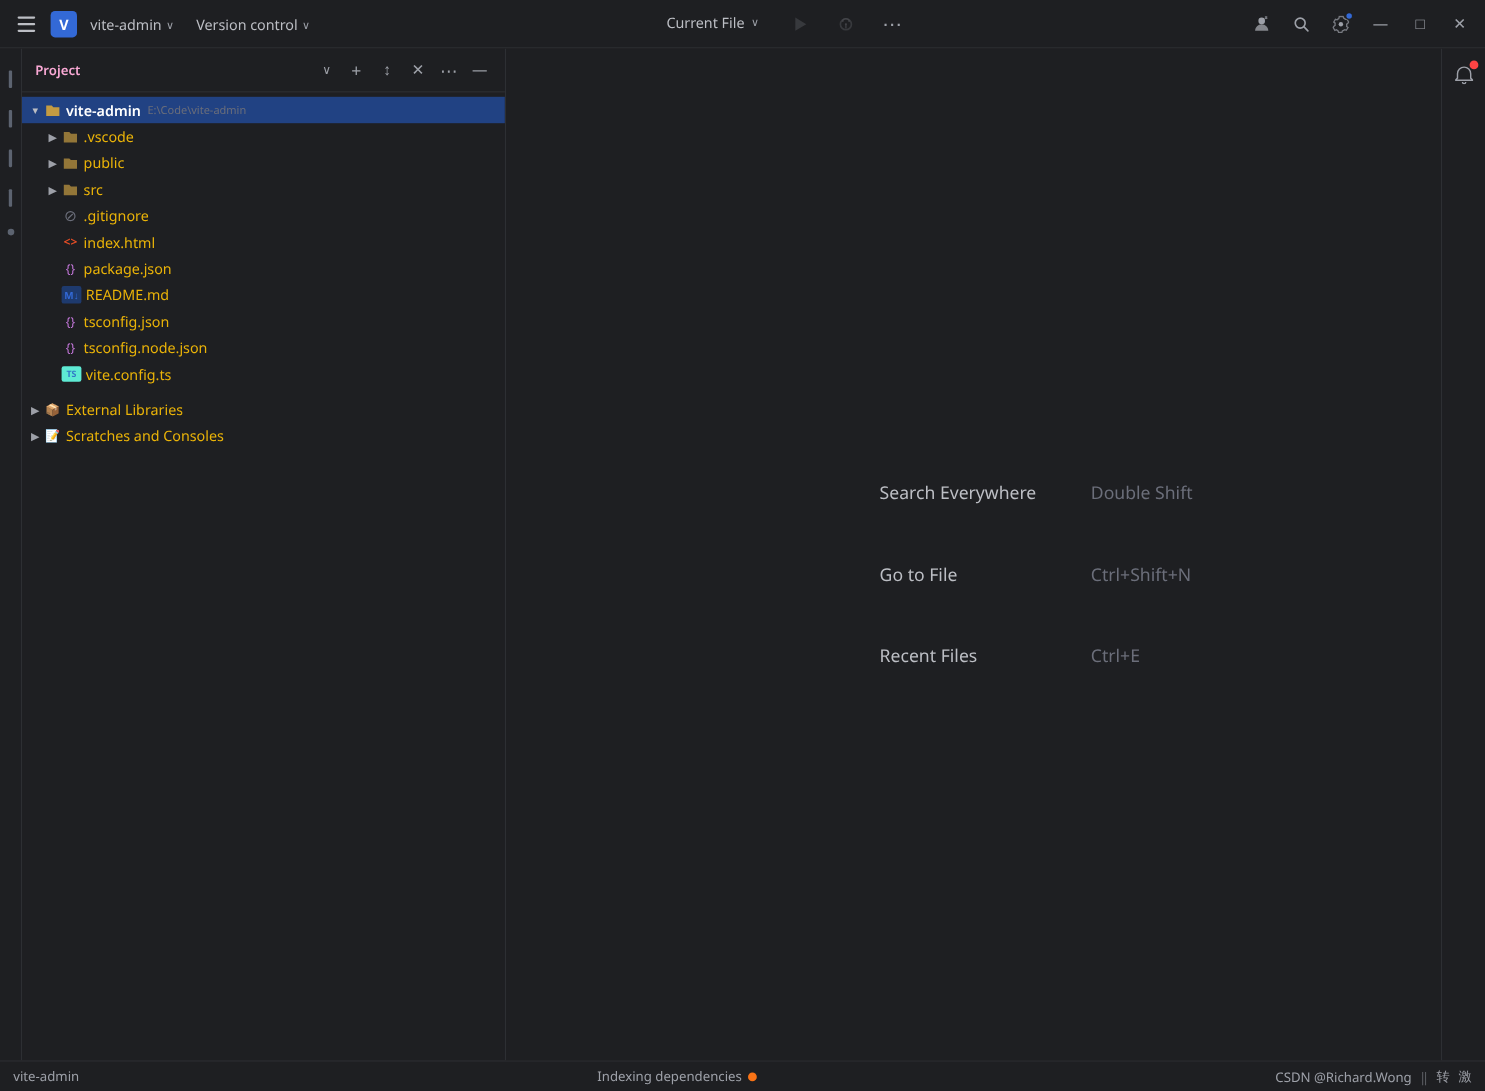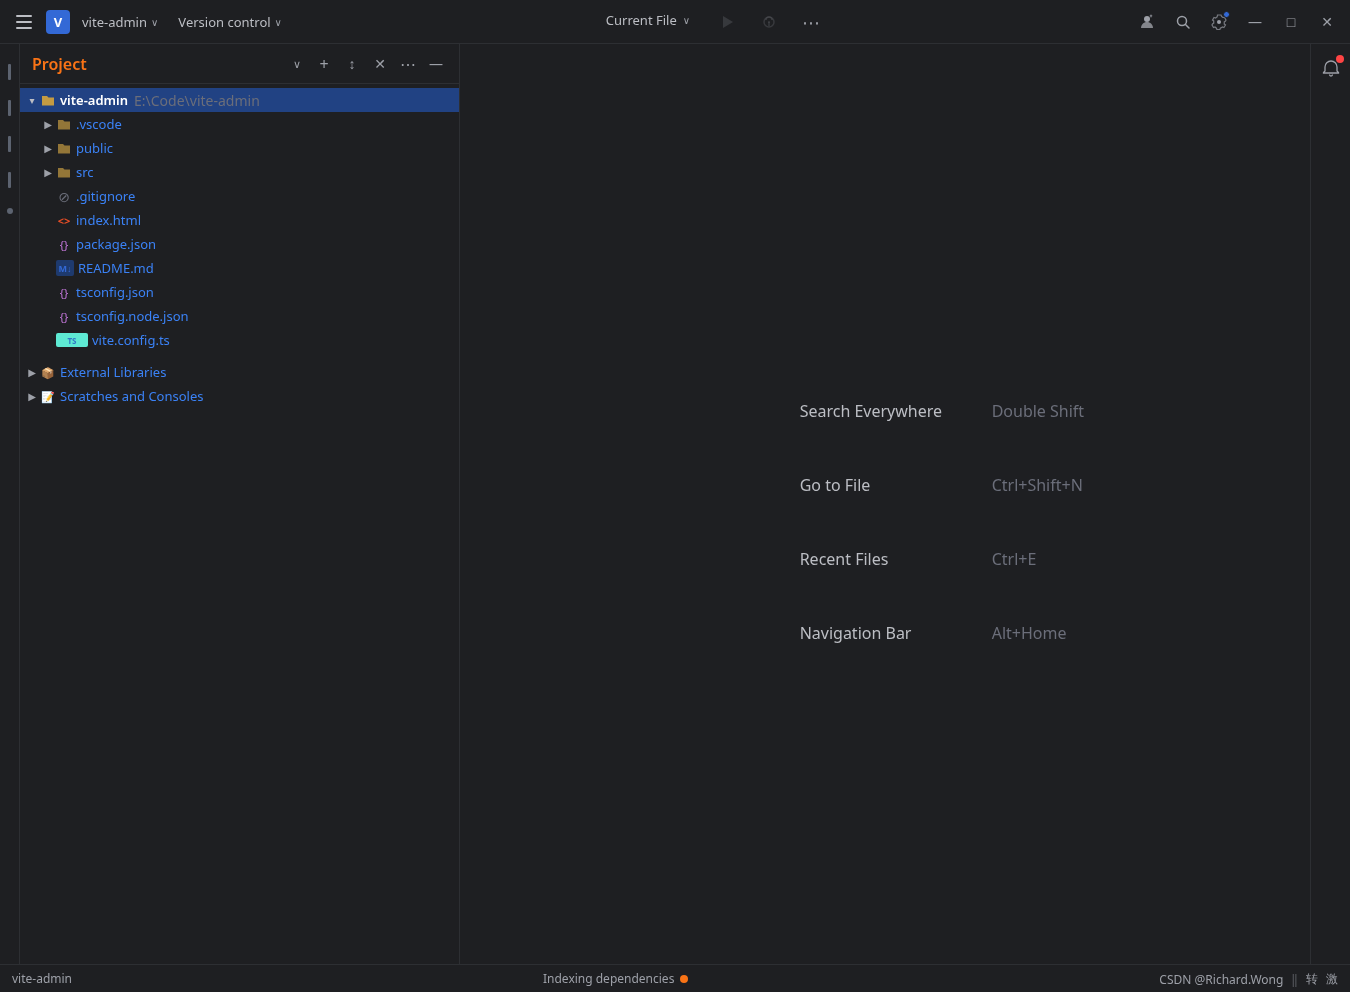--- a/index.html
+++ b/index.html
@@ -142,22 +142,22 @@
       height: 40px;
       display: flex;
       align-items: center;
       padding: 0 12px;
       gap: 6px;
       border-bottom: 1px solid #2d2f33;
       flex-shrink: 0;
     }
     .sidebar-title {
       font-weight: 600;
-      color: #f97316;
-      font-size: 16px;
+      color: #f9a8d4;
+      font-size: 12px;
       flex: 1;
     }
     .sidebar-header-icon {
       width: 22px;
       height: 22px;
       display: flex;
       align-items: center;
       justify-content: center;
       cursor: pointer;
       border-radius: 3px;
@@ -201,28 +201,28 @@
       width: 16px;
       height: 16px;
       display: flex;
       align-items: center;
       justify-content: center;
       flex-shrink: 0;
       font-size: 12px;
       margin-right: 4px;
     }
     .item-name {
-      color: #3b82f6;
+      color: #eab308;
       font-size: 13px;
       overflow: hidden;
       text-overflow: ellipsis;
     }
     .item-path {
       color: #6b6e7a;
-      font-size: 14px;
+      font-size: 10px;
       margin-left: 6px;
     }
 
     
     .editor-area {
       flex: 1;
       background: #1e1f22;
       display: flex;
       flex-direction: column;
       align-items: center;
@@ -477,21 +477,21 @@
         <div class="tree-icon" style="color:#c678dd; font-size:11px;">{}</div>
         <span class="item-name">tsconfig.json</span>
       </div>
 
       <div class="tree-item" style="padding-left:36px;">
         <div class="tree-icon" style="color:#c678dd; font-size:11px;">{}</div>
         <span class="item-name">tsconfig.node.json</span>
       </div>
 
       <div class="tree-item" style="padding-left:36px;">
-        <div class="tree-icon" style="color:#3178c6; background:#5eead4; border-radius:2px; font-size:8px; font-weight:bold; width:32px; height:14px; display:flex; align-items:center; justify-content:center;">TS</div>
+        <div class="tree-icon" style="color:#3178c6; background:#5eead4; border-radius:2px; font-size:8px; font-weight:bold; width:18px; height:14px; display:flex; align-items:center; justify-content:center;">TS</div>
         <span class="item-name">vite.config.ts</span>
       </div>
 
       <div style="height: 8px;"></div>
 
       <div class="tree-item" style="padding-left:4px;">
         <div class="tree-arrow">▶</div>
         <div class="tree-icon" style="color:#9da0a8; font-size:11px;">📦</div>
         <span class="item-name">External Libraries</span>
       </div>
@@ -511,24 +511,20 @@
         <span class="hint-action">Search Everywhere</span>
         <span class="hint-shortcut">Double Shift</span>
       </div>
       <div class="hint-row">
         <span class="hint-action">Go to File</span>
         <span class="hint-shortcut">Ctrl+Shift+N</span>
       </div>
       <div class="hint-row">
         <span class="hint-action">Recent Files</span>
         <span class="hint-shortcut">Ctrl+E</span>
-      </div>
-      <div class="hint-row">
-        <span class="hint-action">Navigation Bar</span>
-        <span class="hint-shortcut">Alt+Home</span>
       </div>
     </div>
   </div>
 
   <div style="width:40px;background:#1e1f22;display:flex;flex-direction:column;align-items:center;padding-top:8px;border-left:1px solid #2d2f33;flex-shrink:0;">
     <div class="notification-btn">
       <svg width="18" height="18" viewBox="0 0 18 18" fill="none">
         <path d="M9 2a6 6 0 0 0-6 6v4l-1.5 1.5v.5h15v-.5L15 12V8a6 6 0 0 0-6-6z" stroke="#9da0a8" stroke-width="1.3" fill="none"></path>
         <path d="M7.5 15.5a1.5 1.5 0 0 0 3 0" stroke="#9da0a8" stroke-width="1.3" fill="none"></path>
       </svg>

